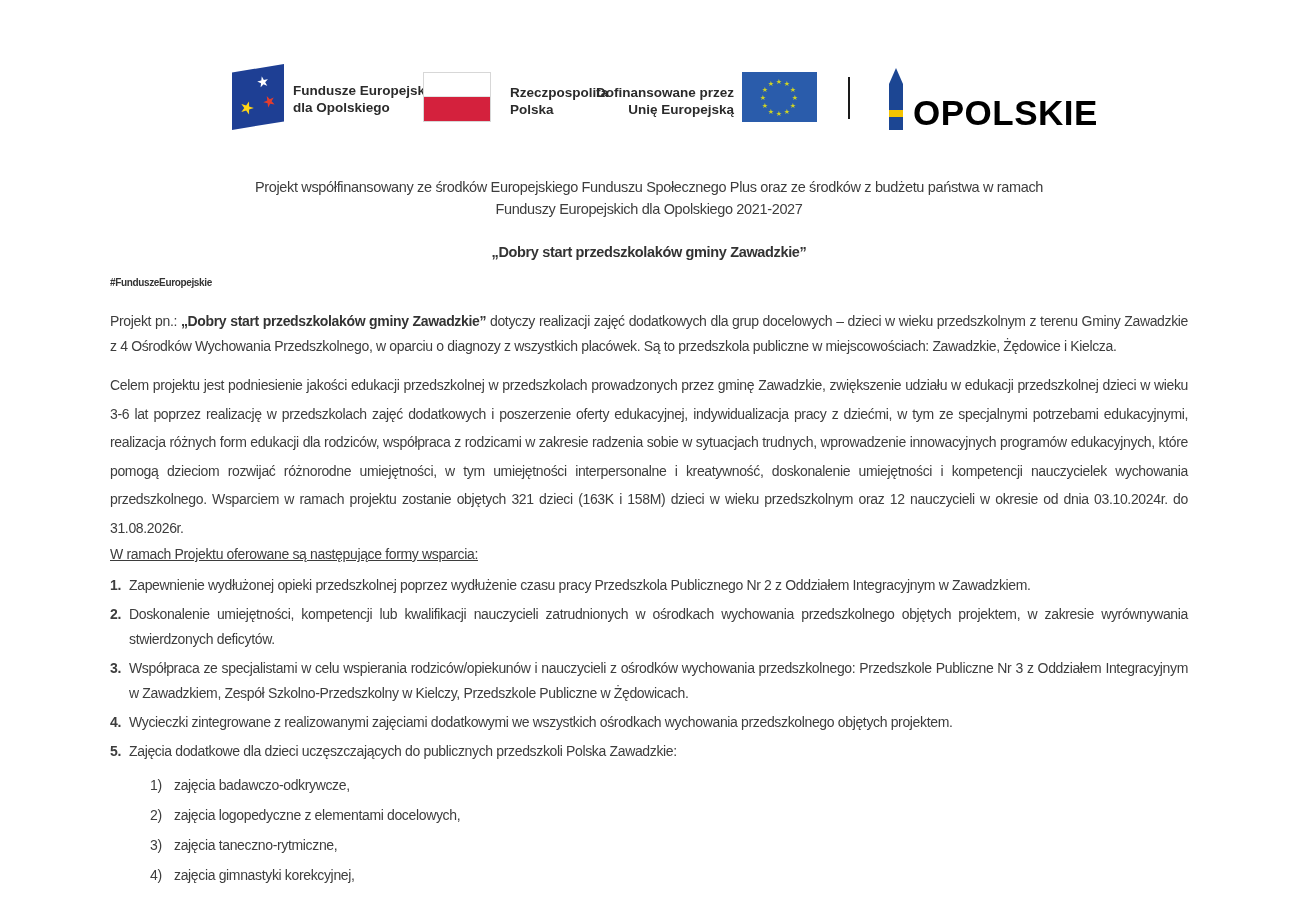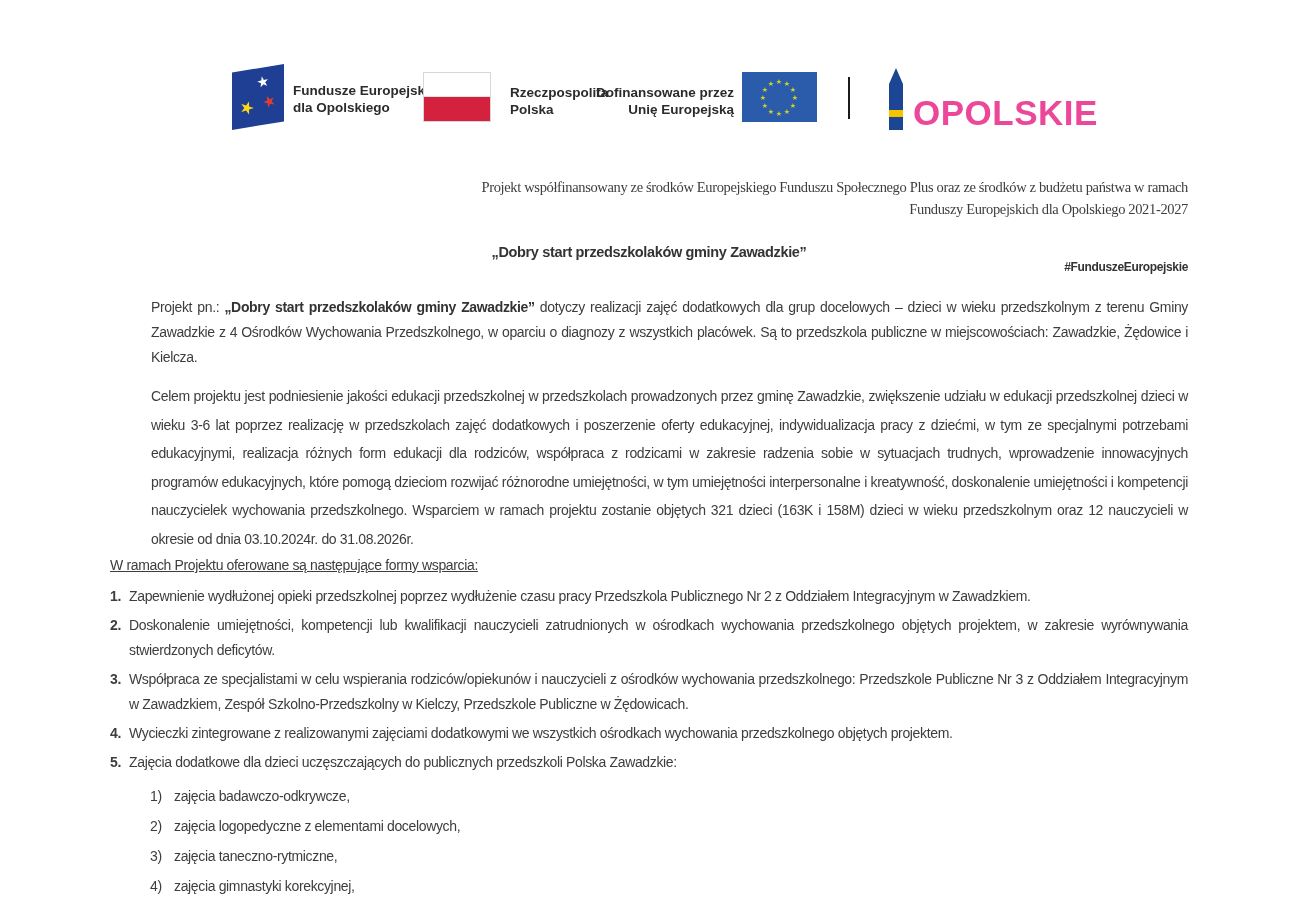--- a/index.html
+++ b/index.html
@@ -34,31 +34,31 @@
   .pl-flag .red { height: 24px; background: #d4213d; }
 
   .eu-caption { left: 592px; top: 84px; width: 142px; text-align: right; }
 
   .eu-flag { position: absolute; left: 742px; top: 72px; width: 75px; height: 50px; background: #2a5cab; }
   .eu-flag .st { position: absolute; color: #cfd324; font-size: 7px; line-height: 7px; transform: translate(-50%,-50%); }
 
   .hdr-divider { position: absolute; left: 848px; top: 77px; width: 2px; height: 42px; background: #1a1a1a; }
 
   .opolskie { position: absolute; left: 884px; top: 68px; display: flex; align-items: flex-end; }
-  .opolskie-text { font-size: 35px; font-weight: 700; color: #ec4899; letter-spacing: 0.5px; line-height: 34px; margin-left: 5px; }
+  .opolskie-text { font-size: 35px; font-weight: 700; color: #000000; letter-spacing: 0.5px; line-height: 34px; margin-left: 5px; }
 
   
   .content { position: absolute; left: 110px; top: 176px; width: 1078px;
     font-size: 14px; letter-spacing: -0.35px; color: #3d3d3d; }
 
-  .funding { text-align: right; font-size: 14.5px; line-height: 22px; font-family: Liberation Serif, serif; }
+  .funding { text-align: center; font-size: 14.5px; line-height: 22px; }
   .doc-title { text-align: center; font-weight: 700; font-size: 14.5px; color: #333333; margin-top: 24px; }
-  .hashtag { text-align: right; font-weight: 700; font-size: 12px; color: #333333; }
+  .hashtag { text-align: left; font-weight: 700; font-size: 10px; color: #333333; margin-top: 17px; }
 
-  .para { text-align: justify; margin-top: 21px; margin-left: 41px; }
+  .para { text-align: justify; margin-top: 21px; }
   .p1 { line-height: 25px; }
   .p2 { line-height: 28.5px; margin-top: 12px; }
   .para b { color: #333333; }
 
   .support-heading { margin-top: 0; text-decoration: underline; line-height: 24px; }
 
   .support-list { margin-top: 7px; }
   .li { position: relative; padding-left: 19px; text-align: justify; line-height: 25px; margin-bottom: 4px; }
   .li .num { position: absolute; left: 0; top: 0; font-weight: 700; }
 

